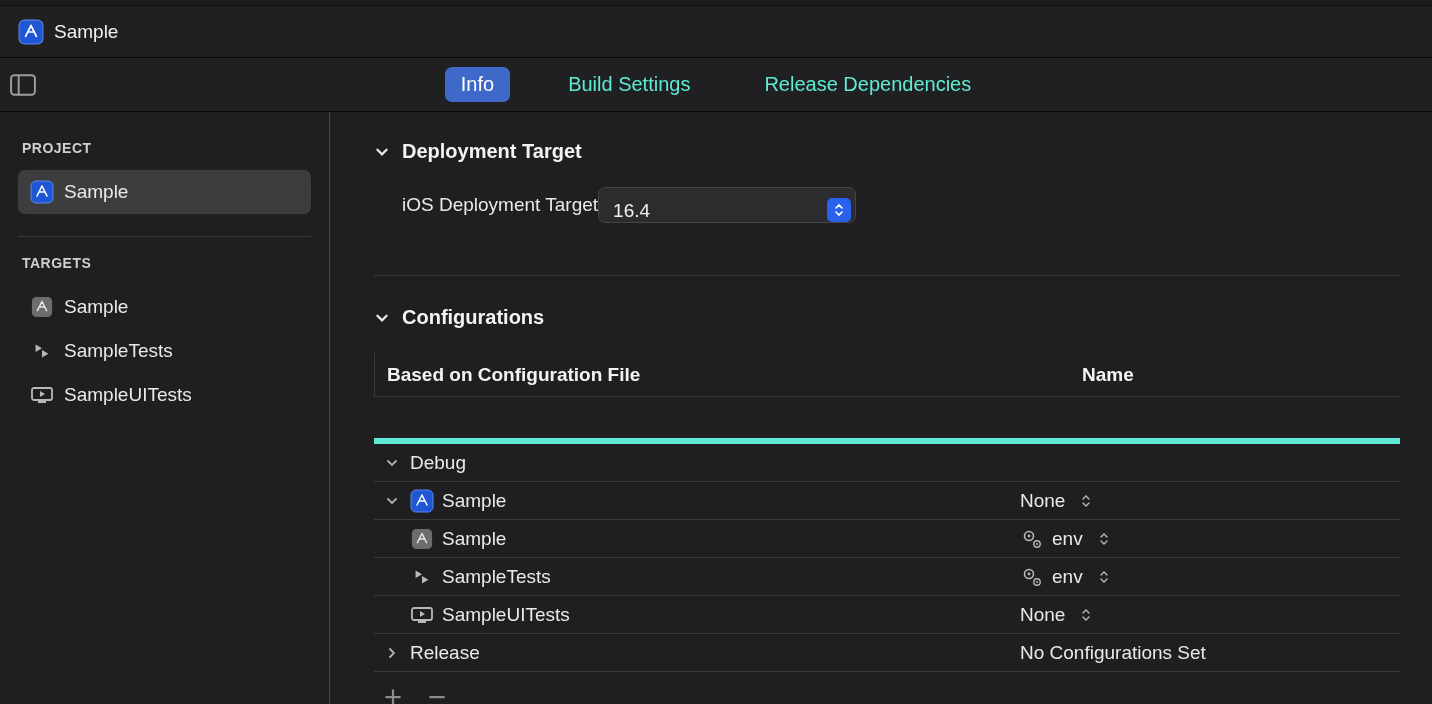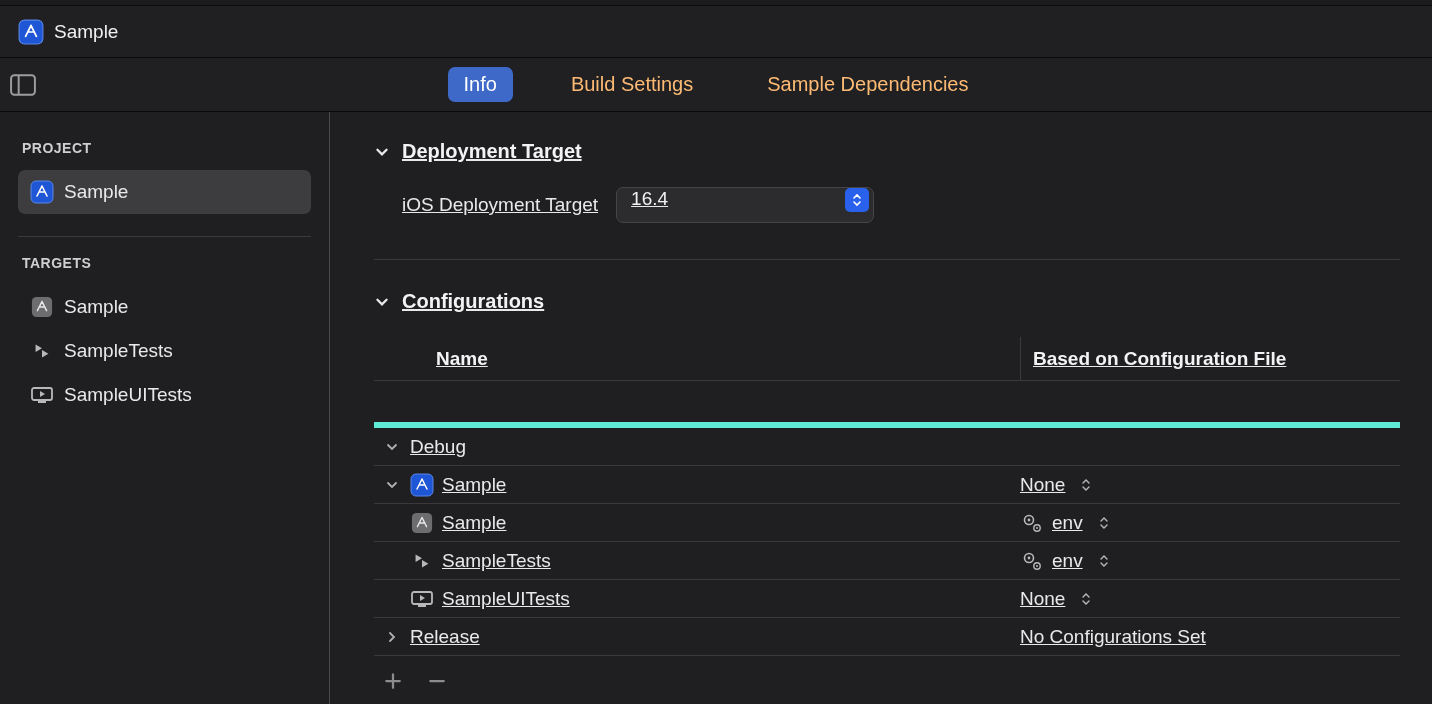--- a/index.html
+++ b/index.html
@@ -40,21 +40,21 @@
     flex: 0 0 auto;
   }
   .tabs-center {
     position: absolute; left: 0; right: 0; top: 0; bottom: 0;
     display: flex; justify-content: center; align-items: center;
     gap: 42px;
     pointer-events: none;
   }
   .tab {
     font-size: 20px; font-weight: 500;
-    color: #fdba74;
+    color: #5eead4;
     padding: 6px 16px;
     border-radius: 7px;
     pointer-events: auto;
     cursor: pointer;
   }
   .tab.active {
     background: #3f69c8;
     color: #ffffff;
   }
 
@@ -91,38 +91,38 @@
     cursor: pointer;
   }
   .side-item.selected { background: #3d3d3f; }
   .side-item .icon { width: 24px; height: 24px; display:flex; align-items:center; justify-content:center; }
 
   .content {
     flex: 1;
     padding: 28px 32px 0 44px;
     overflow: auto;
   }
-  .section { margin-bottom: 30px; text-decoration: underline; }
+  .section { margin-bottom: 30px; }
   .section-header {
     display: flex; align-items: center; gap: 12px;
     font-size: 20px; font-weight: 700; color: #f3f3f4;
     margin-bottom: 24px;
     cursor: pointer;
   }
   .chevron-down {
     width: 16px; height: 16px; display:inline-flex; align-items:center; justify-content:center;
   }
   .deployment-row {
-    display: flex; align-items: center; gap: 18px;
+    display: flex; align-items: center; 
     padding-left: 28px;
-    margin-bottom: 36px;
+    margin-bottom: 52px;
   }
   .deployment-row .label { font-size: 19px; color: #e9e9ea; }
   .combo {
-    display: flex; align-items: flex-start;
+    display: flex; align-items: flex-end;
     background: #2c2c2e;
     border: 1px solid #454548;
     border-radius: 7px;
     height: 36px;
     min-width: 258px;
     padding: 0 4px 0 14px;
     justify-content: space-between;
     cursor: pointer;
   }
   .combo .value { font-size: 19px; color: #f1f1f2; }
@@ -211,21 +211,21 @@
 <div class="tabbar">
   <div class="sidebar-toggle">
     <svg viewBox="0 0 24 20" width="26" height="22">
         <rect x="1" y="1" width="22" height="18" rx="3" fill="none" stroke="#9d9da0" stroke-width="1.8"></rect>
         <line x1="8" y1="1" x2="8" y2="19" stroke="#9d9da0" stroke-width="1.8"></line>
       </svg>
   </div>
   <div class="tabs-center">
     <div class="tab active">Info</div>
     <div class="tab">Build Settings</div>
-    <div class="tab">Sample Dependencies</div>
+    <div class="tab">Release Dependencies</div>
   </div>
 </div>
 
 <div class="main">
 
   <div class="sidebar">
     <div class="side-heading">PROJECT</div>
     <div class="side-item selected">
       <span class="icon">
         <svg viewBox="0 0 24 24" width="24" height="24">
@@ -299,22 +299,22 @@
       <div class="section-header">
         <span class="chevron-down">
           <svg viewBox="0 0 14 14" width="16" height="16">
               <path d="M3 5 L7 9 L11 5" stroke="#e9e9ea" stroke-width="2" fill="none" stroke-linecap="round"></path>
             </svg>
         </span>
         <span>Configurations</span>
       </div>
 
       <div class="cfg-head">
+        <div class="col based">Based on Configuration File</div>
         <div class="col name">Name</div>
-        <div class="col based">Based on Configuration File</div>
       </div>
 
       <div class="config-table" id="config-rows">
           <div class="cfg-row">
             <div class="name-cell indent-1">
               <span class="disclosure">
                 <svg viewBox="0 0 14 14" width="14" height="14">
                   <path d="M3 5 L7 9 L11 5" stroke="#b0b0b2" stroke-width="1.8" fill="none" stroke-linecap="round"></path>
                 </svg>
               </span>

